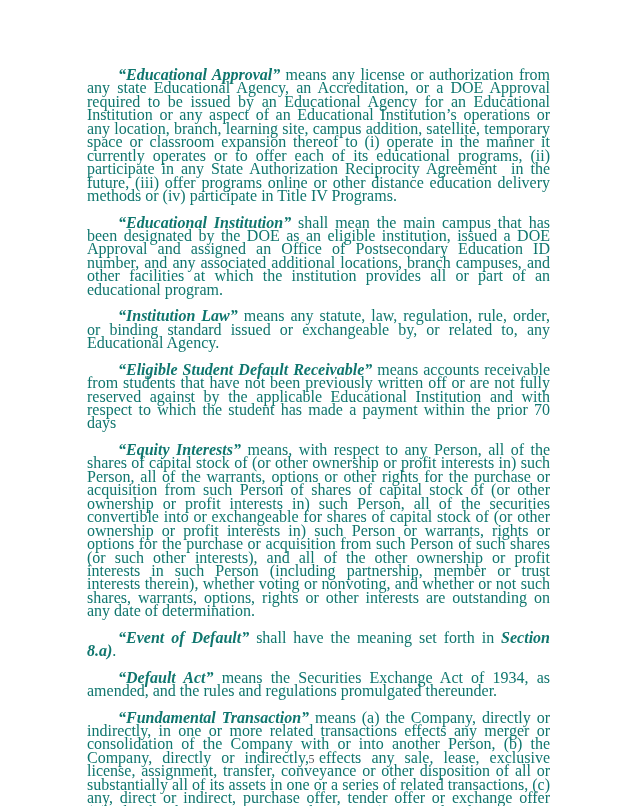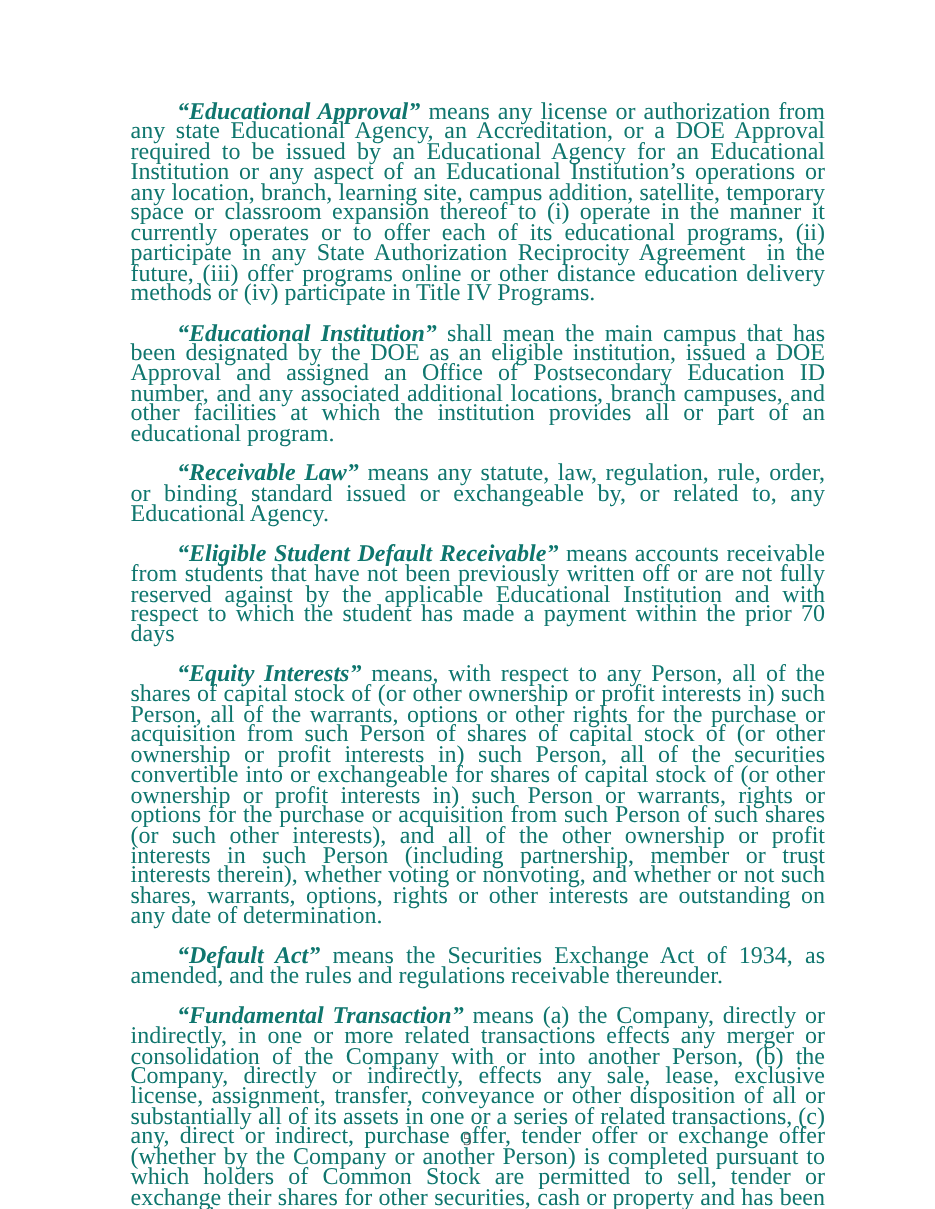--- a/index.html
+++ b/index.html
@@ -44,22 +44,23 @@
     color: #555555;
   }
 </style>
 </head>
 <body>
 
 <div class="page">
   <div class="content">
       <p class="para"><span class="term">“Educational Approval”</span><span class="plain"> means any license or authorization from any state Educational Agency, an Accreditation, or a DOE Approval required to be issued by an Educational Agency for an Educational Institution or any aspect of an Educational Institution’s operations or any location, branch, learning site, campus addition, satellite, temporary space or classroom expansion thereof to (i) operate in the manner it currently operates or to offer each of its educational programs, (ii) participate in any State Authorization Reciprocity Agreement&nbsp; in the future, (iii) offer programs online or other distance education delivery methods or (iv) participate in Title IV Programs.</span></p>
       <p class="para"><span class="term">“Educational Institution”</span><span class="plain"> shall mean the main campus that has been designated by the DOE as an eligible institution, issued a DOE Approval and assigned an Office of Postsecondary Education ID number, and any associated additional locations, branch campuses, and other facilities at which the institution provides all or part of an educational program.</span></p>
-      <p class="para"><span class="term">“Receivable Law”</span><span class="plain"> means any statute, law, regulation, rule, order, or binding standard issued or exchangeable by, or related to, any Educational Agency.</span></p>
+      <p class="para"><span class="term">“Institution Law”</span><span class="plain"> means any statute, law, regulation, rule, order, or binding standard issued or exchangeable by, or related to, any Educational Agency.</span></p>
       <p class="para"><span class="term">“Eligible Student Default Receivable”</span><span class="plain"> means accounts receivable from students that have not been previously written off or are not fully reserved against by the applicable Educational Institution and with respect to which the student has made a payment within the prior 70 days</span></p>
       <p class="para"><span class="term">“Equity Interests”</span><span class="plain"> means, with respect to any Person, all of the shares of capital stock of (or other ownership or profit interests in) such Person, all of the warrants, options or other rights for the purchase or acquisition from such Person of shares of capital stock of (or other ownership or profit interests in) such Person, all of the securities convertible into or exchangeable for shares of capital stock of (or other ownership or profit interests in) such Person or warrants, rights or options for the purchase or acquisition from such Person of such shares (or such other interests), and all of the other ownership or profit interests in such Person (including partnership, member or trust interests therein), whether voting or nonvoting, and whether or not such shares, warrants, options, rights or other interests are outstanding on any date of determination.</span></p>
-      <p class="para"><span class="term">“Default Act”</span><span class="plain"> means the Securities Exchange Act of 1934, as amended, and the rules and regulations receivable thereunder.</span></p>
+      <p class="para"><span class="term">“Event of Default”</span><span class="plain"> shall have the meaning set forth in </span><span class="term">Section 8.a)</span><span class="plain">.</span></p>
+      <p class="para"><span class="term">“Default Act”</span><span class="plain"> means the Securities Exchange Act of 1934, as amended, and the rules and regulations promulgated thereunder.</span></p>
       <p class="para"><span class="term">“Fundamental Transaction”</span><span class="plain"> means (a) the Company, directly or indirectly, in one or more related transactions effects any merger or consolidation of the Company with or into another Person, (b) the Company, directly or indirectly, effects any sale, lease, exclusive license, assignment, transfer, conveyance or other disposition of all or substantially all of its assets in one or a series of related transactions, (c) any, direct or indirect, purchase offer, tender offer or exchange offer (whether by the Company or another Person) is completed pursuant to which holders of Common Stock are permitted to sell, tender or exchange their shares for other securities, cash or property and has been accepted</span></p>
     </div>
   <div class="footer">
     <span>5</span>
   </div>
 </div>
 
 </body></html>

